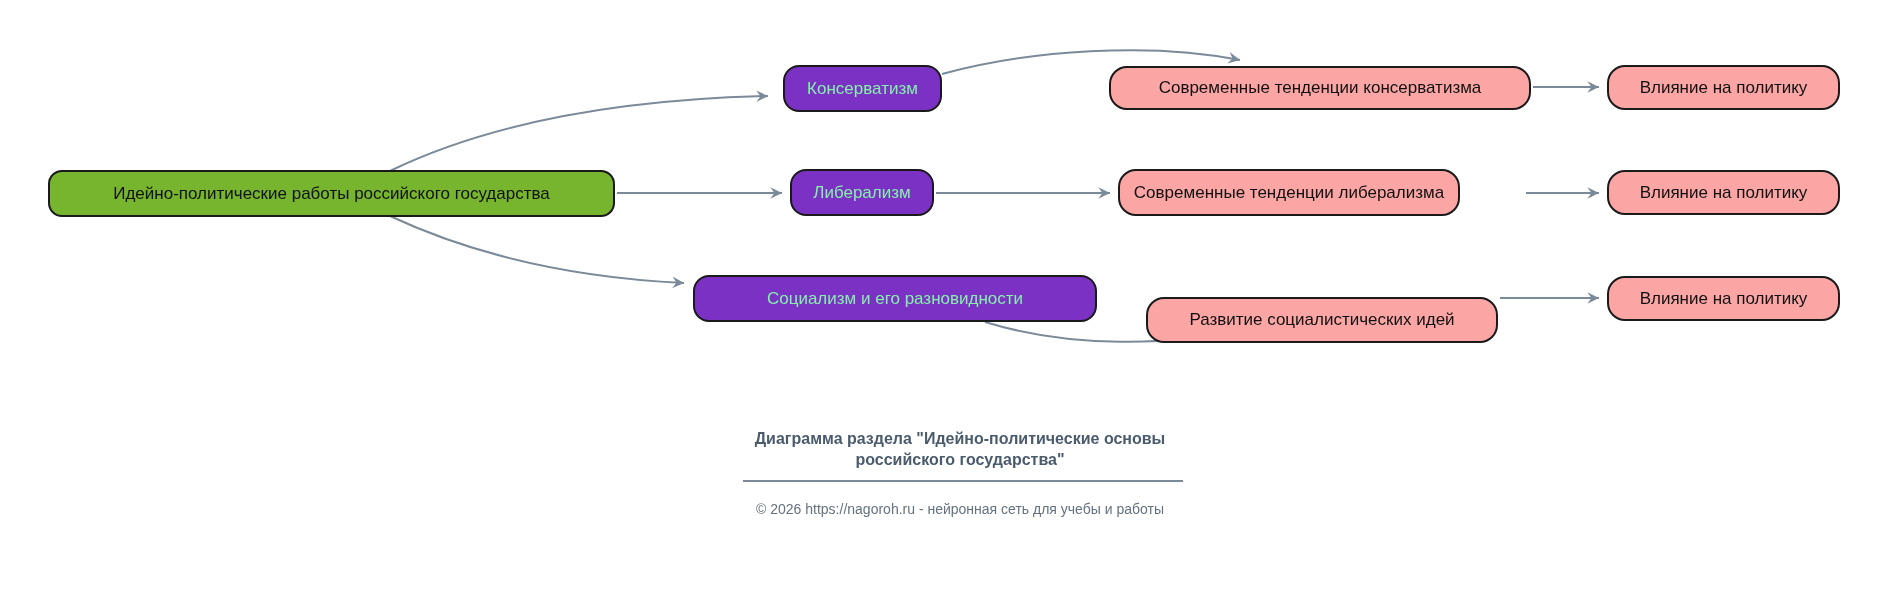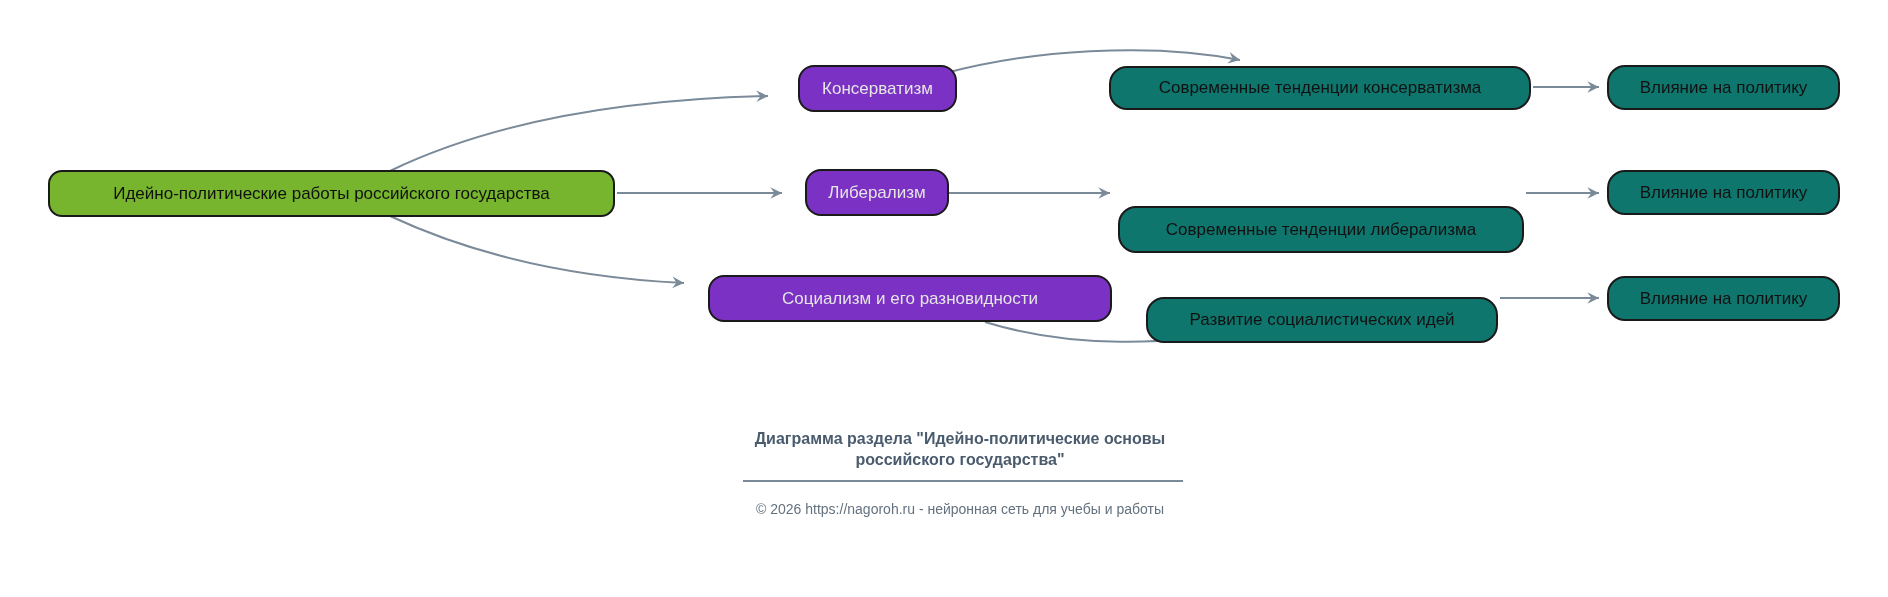--- a/index.html
+++ b/index.html
@@ -20,26 +20,25 @@
     font-size:17px;color:#111;
     white-space:nowrap;
     text-align:center;
   }
   .node-root{
     background:var(--root-fill,#77b52e);
     border-radius:14px;
   }
   .node-topic{
     background:var(--topic-fill,#7a31c4);
-    color:#e5e5e5;
+    color:#86efac;
     border-radius:16px;
-    margin-left:15px;
   }
   .node-plain{
-    background:#0f766e;
+    background:#fca5a5;
     border-radius:18px;
   }
   .caption{
     position:absolute;left:660px;top:428px;width:600px;
     text-align:center;
     font-size:16px;font-weight:bold;line-height:1.32;
     color:var(--caption-color,#4a5b6d);
   }
   .caption-rule{
     position:absolute;left:743px;top:480px;width:440px;height:0;
@@ -74,21 +73,21 @@
     <path class="edge" d="M1500,298 L1599,298" marker-end="url(#arrow)"></path>
   </svg>
 
   <div class="node node-root" style="left:48px;top:170px;width:567px;height:47px;">Идейно-политические работы российского государства</div>
 
   <div class="node node-topic" style="left:783px;top:65px;width:159px;height:47px;">Консерватизм</div>
   <div class="node node-topic" style="left:790px;top:169px;width:144px;height:47px;">Либерализм</div>
   <div class="node node-topic" style="left:693px;top:275px;width:404px;height:47px;">Социализм и его разновидности</div>
 
   <div class="node node-plain" style="left:1109px;top:66px;width:422px;height:44px;">Современные тенденции консерватизма</div>
-  <div class="node node-plain" style="left:1118px;top:169px;width:406px;height:47px;margin-top:37px;">Современные тенденции либерализма</div>
+  <div class="node node-plain" style="left:1118px;top:169px;width:342px;height:47px;">Современные тенденции либерализма</div>
   <div class="node node-plain" style="left:1146px;top:273px;width:352px;height:46px;margin-top:24px;">Развитие социалистических идей</div>
 
   <div class="node node-plain" style="left:1607px;top:65px;width:233px;height:45px;">Влияние на политику</div>
   <div class="node node-plain" style="left:1607px;top:170px;width:233px;height:45px;">Влияние на политику</div>
   <div class="node node-plain" style="left:1607px;top:276px;width:233px;height:45px;">Влияние на политику</div>
 
   <div class="caption" style="max-width: 600px; left: 660px; width: 600px;">Диаграмма раздела "Идейно-политические основы<br>российского государства"</div>
   <div class="caption-rule"></div>
   <div class="footer">© 2026 https://nagoroh.ru - нейронная сеть для учебы и работы</div>
 

